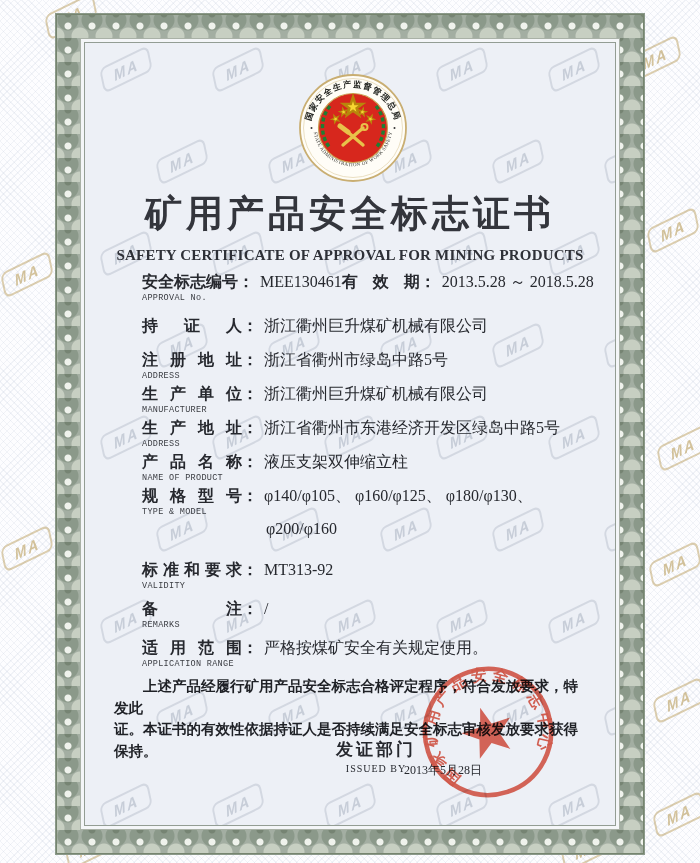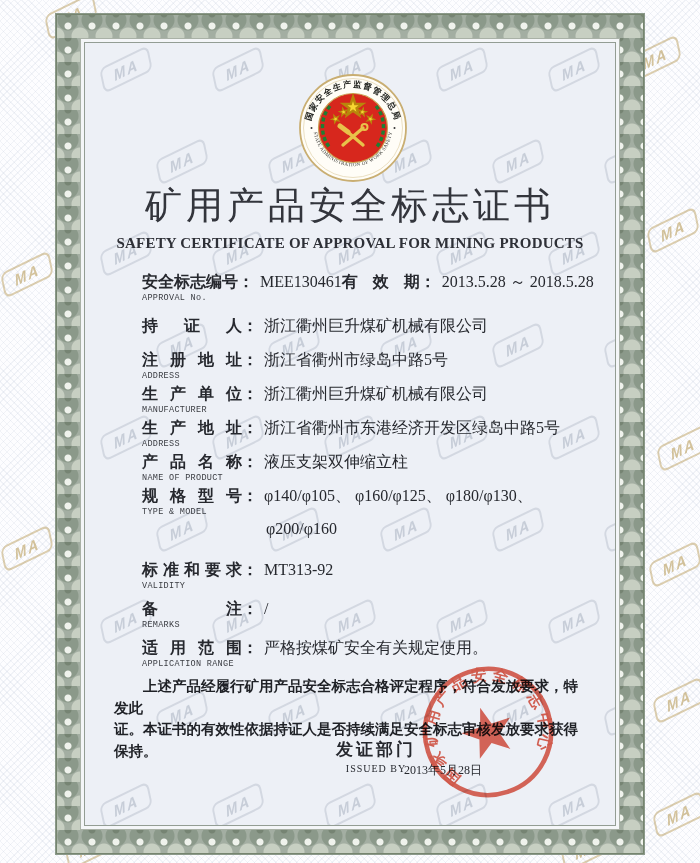--- a/index.html
+++ b/index.html
@@ -41,21 +41,21 @@
     color:rgba(168,177,192,.55);
     font:italic bold 15px/21px "Liberation Sans","DejaVu Sans",sans-serif;
     letter-spacing:2px;text-align:center;
     transform:rotate(-26deg) skewX(-14deg);
   }
   .wm.tan{border-color:rgba(188,160,96,.5);color:rgba(188,160,96,.62);}
   
   .emblem{position:absolute;left:297px;top:72px;width:112px;height:112px;}
   
   .title-block{position:absolute;left:80px;top:181px;width:540px;text-align:center;z-index:3;}
-  .title-zh{font-size:37px;font-weight:normal;letter-spacing:4px;color:#33353c;margin:0;}
+  .title-zh{font-size:37px;font-weight:bold;letter-spacing:4px;color:#33353c;margin:8px;}
   .title-en{font-size:15px;font-weight:bold;letter-spacing:.2px;color:#2e3037;margin:4px 0 0 0;}
   
   .fields{position:absolute;left:142px;width:440px;z-index:3;}
   .g1{top:272px;} .g2{top:316px;} .g3{top:560px;}
   .row{height:34px;}
   .row2{height:39px;}
   .row-model{height:82px;}
   .zh-line{font-size:16px;line-height:20px;white-space:nowrap;}
   .lbl{
     display:inline-block;width:100px;font-weight:bold;

